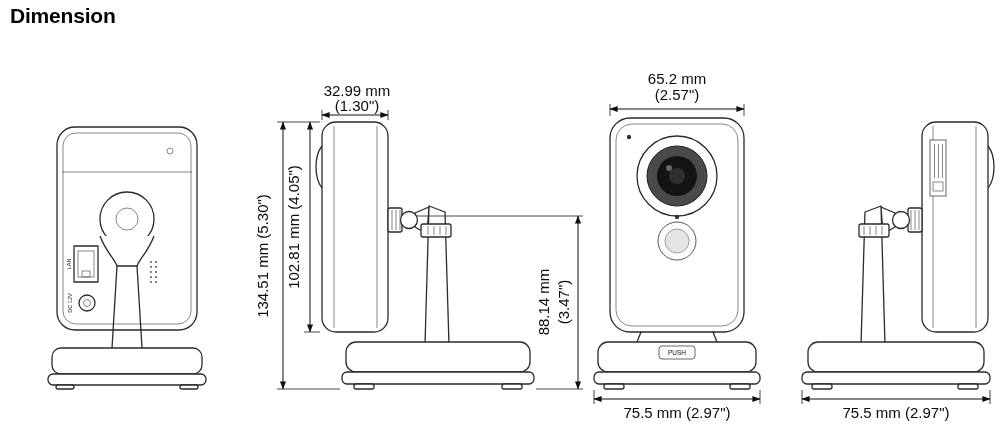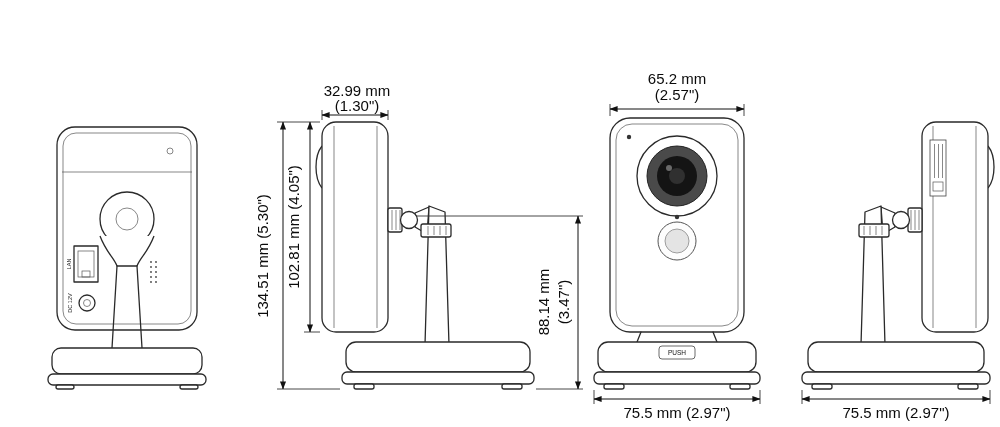--- a/index.html
+++ b/index.html
@@ -13,20 +13,21 @@
   .ext{fill:none;stroke:#333;stroke-width:0.9;}
   .dim{fill:none;stroke:#111;stroke-width:1;}
   .dimtext{font-family:"Liberation Sans",sans-serif;font-size:15px;fill:#0a0a0a;}
   .microtext{font-family:"Liberation Sans",sans-serif;font-size:5.5px;fill:#222;}
   .pushtext{font-family:"Liberation Sans",sans-serif;font-size:6.5px;fill:#111;}
 </style>
 </head>
 <body>
 
 <div class="page">
+  <div class="title">Dimension</div>
 
   <svg width="1000" height="427" viewBox="0 0 1000 427">
     <defs>
       <marker id="arr" viewBox="0 0 10 10" refX="9.5" refY="5" markerWidth="8" markerHeight="8" orient="auto-start-reverse">
         <path d="M0,1.2 L10,5 L0,8.8 Z" fill="#111"></path>
       </marker>
     </defs>
 
     <g>
       <rect class="fw" x="57" y="127" width="140" height="203" rx="18"></rect>

